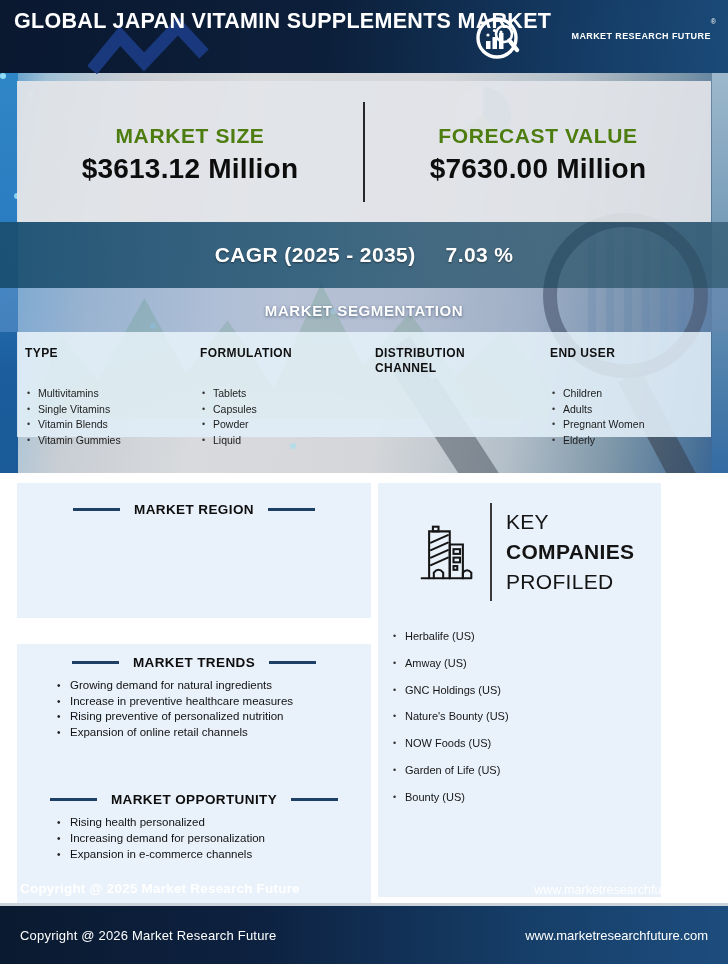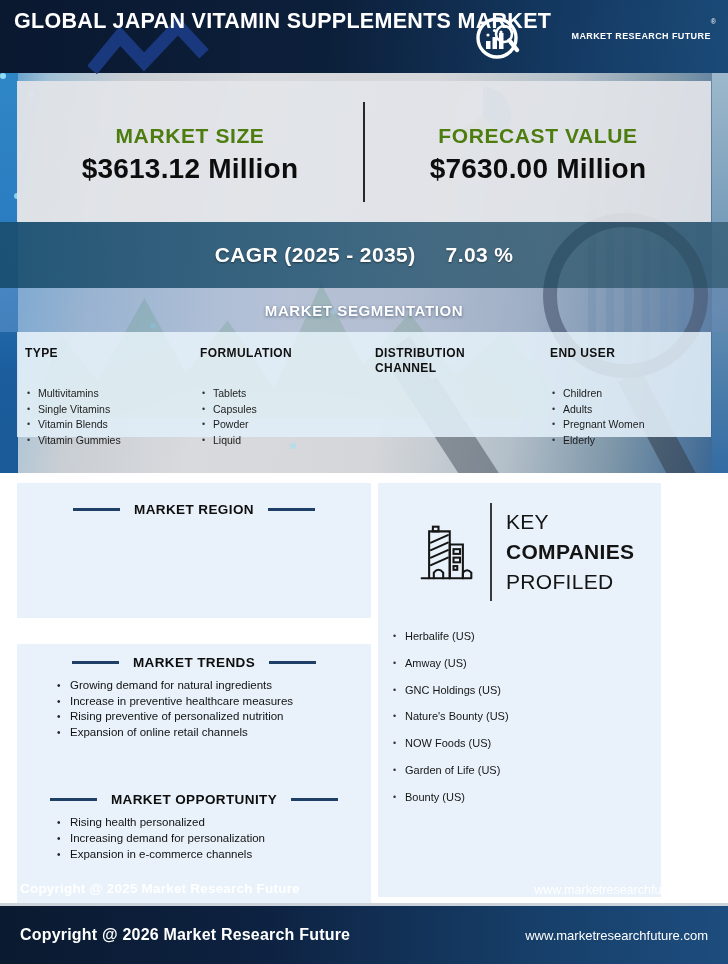--- a/index.html
+++ b/index.html
@@ -131,21 +131,21 @@
   .ghost-copy { position:absolute; left:20px; top:408px; color:#ffffff; font-size:13.5px; font-weight:700; letter-spacing:.2px; z-index:3; }
   .ghost-url  { position:absolute; right:18px; top:410px; color:#ffffff; font-size:12.5px; z-index:3; }
 
   
   .footer {
     position:absolute; left:0; top:903px; width:728px; height:61px;
     border-top:3px solid #ccd3da;
     background:linear-gradient(90deg,#0a1a30 0%, #0d2140 35%, #163e68 72%, #1d4d7e 100%);
     display:flex; align-items:center; justify-content:space-between; padding:0 20px;
   }
-  .footer-copy { color:#fff; font-size:16px; font-weight:700; letter-spacing:.2px;text-align:center; }
+  .footer-copy { color:#fff; font-size:13px; font-weight:400; letter-spacing:.2px;text-align:center; }
   .footer-url  { color:#fff; font-size:13px; }
 
   svg { display:block; }
 </style>
 </head>
 <body>
 
 <div class="header">
   <svg class="zigzag" width="135" height="58" viewBox="0 0 135 58">
     <polyline points="4,52 32,18 56,44 90,8 116,36" fill="none" stroke="#1c3c85" stroke-width="13" stroke-linejoin="miter"></polyline>

